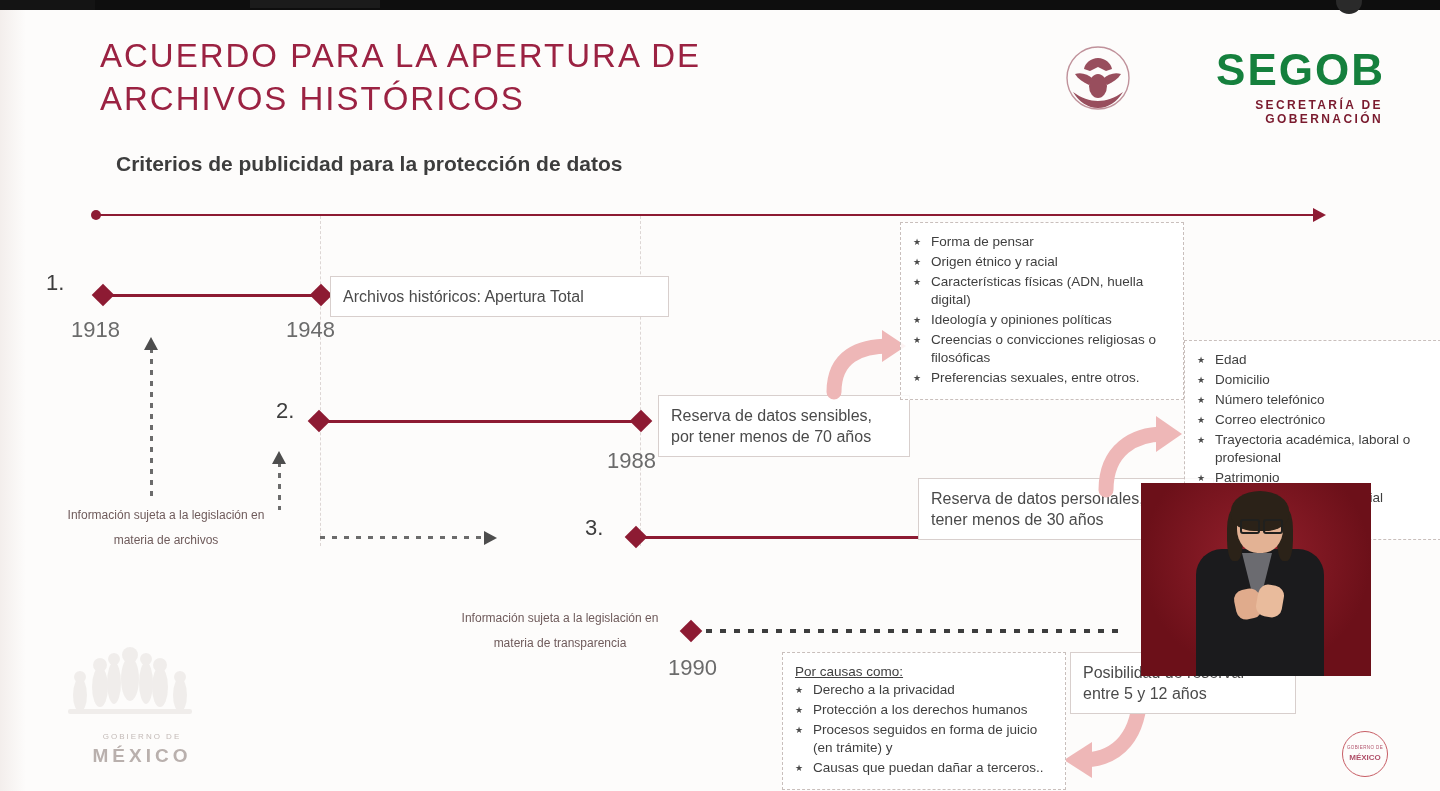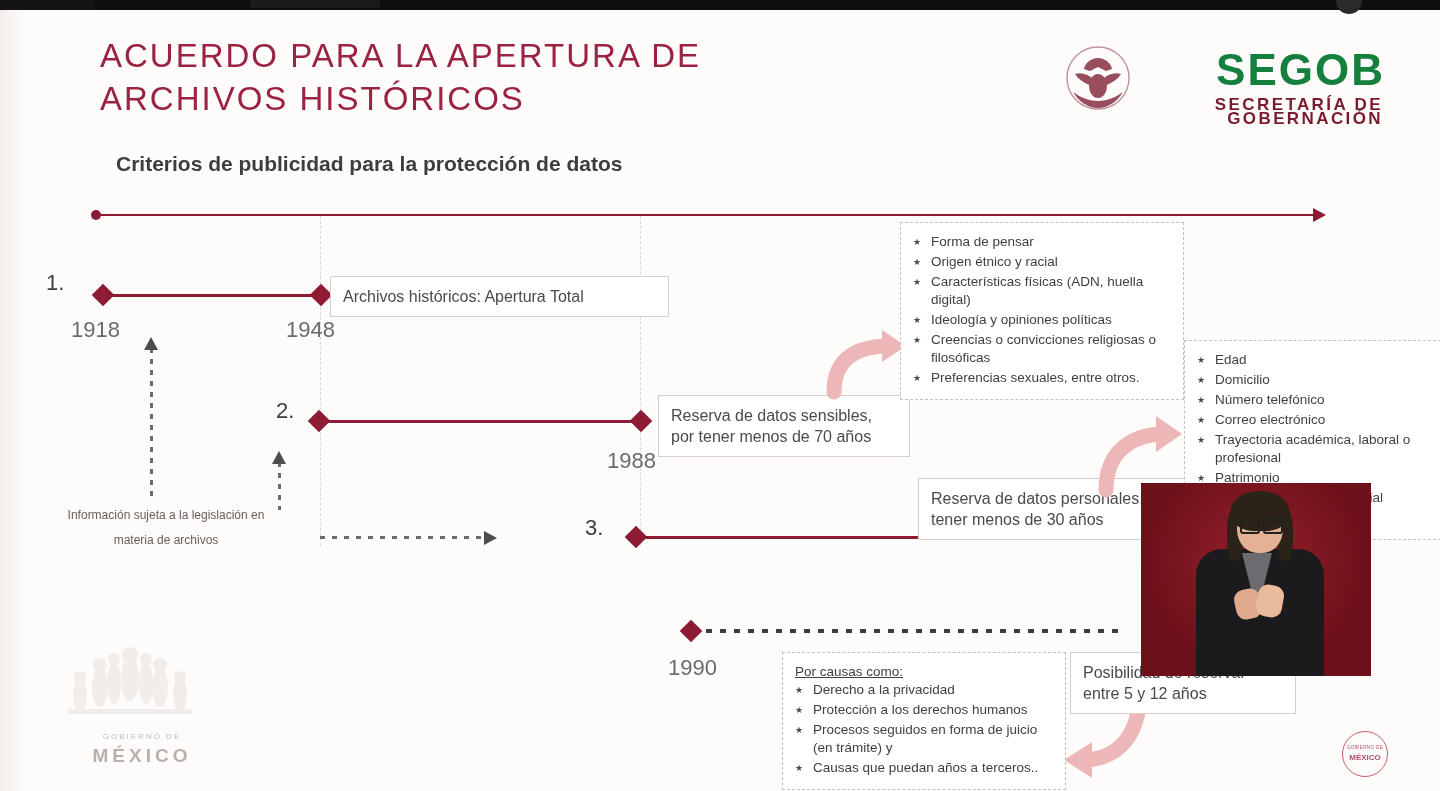--- a/index.html
+++ b/index.html
@@ -65,21 +65,21 @@
   .segob{
     position:absolute;right:55px;top:26px;width:330px;height:90px;
   }
   .segob .word{
     position:absolute;right:0;top:22px;
     font-size:44px;letter-spacing:2px;color:#15803d;font-weight:700;
     line-height:44px;
   }
   .segob .sub{
     position:absolute;right:2px;top:72px;
-    font-size:17px;letter-spacing:2.4px;color:#7a1a2e;text-align:right;
+    font-size:12px;letter-spacing:2.4px;color:#7a1a2e;text-align:right;
     line-height:14px;font-weight:700;
   }
   .segob .eagle{
     position:absolute;left:0;top:18px;width:86px;height:68px;opacity:.85;
   }
 
   
   .axis{
     position:absolute;left:96px;top:214px;width:1228px;height:2px;background:#8d1b33;
   }
@@ -291,20 +291,21 @@
     <span class="up"></span>
   </div>
   <div class="vdots" style="left:278px;top:462px;height:48px;">
     <span class="up"></span>
   </div>
   <div class="hdots" style="left:320px;top:536px;width:165px;">
     <span class="right"></span>
   </div>
 
   <div class="note" style="left:52px;top:503px;width:228px;">Información sujeta a la legislación en materia de archivos</div>
+  <div class="note" style="left:452px;top:606px;width:216px;">Información sujeta a la legislación en materia de transparencia</div>
 
   <svg class="curve" style="left:820px;top:320px;width:90px;height:80px;" viewBox="0 0 90 80">
     <path d="M14 72 C14 36 40 26 70 26" stroke="#eeb7b7" stroke-width="15" fill="none" stroke-linecap="round"></path>
     <path d="M62 10 L86 26 L62 42 Z" fill="#eeb7b7"></path>
   </svg>
   <svg class="curve" style="left:1090px;top:398px;width:100px;height:100px;" viewBox="0 0 100 100">
     <path d="M16 92 C16 52 44 36 74 36" stroke="#eeb7b7" stroke-width="15" fill="none" stroke-linecap="round"></path>
     <path d="M66 18 L92 36 L66 54 Z" fill="#eeb7b7"></path>
   </svg>
   <svg class="curve" style="left:1048px;top:686px;width:110px;height:105px;" viewBox="0 0 110 105">
@@ -335,21 +336,21 @@
       <li>CURP, entre otros.</li>
     </ul>
   </div>
 
   <div class="dashbox" style="left:782px;top:652px;width:258px;">
     <div style="margin-bottom:0;text-decoration:underline;">Por causas como:</div>
     <ul>
       <li>Derecho a la privacidad</li>
       <li>Protección a los derechos humanos</li>
       <li>Procesos seguidos en forma de juicio (en trámite) y</li>
-      <li>Causas que puedan años a terceros..</li>
+      <li>Causas que puedan dañar a terceros..</li>
     </ul>
   </div>
 
   <div class="box" style="left:1070px;top:652px;width:200px;">Posibilidad de reservar entre 5 y 12 años</div>
 
   <div class="seal">
     <div class="s1">GOBIERNO DE</div>
     <div class="s2">MÉXICO</div>
   </div>
 

